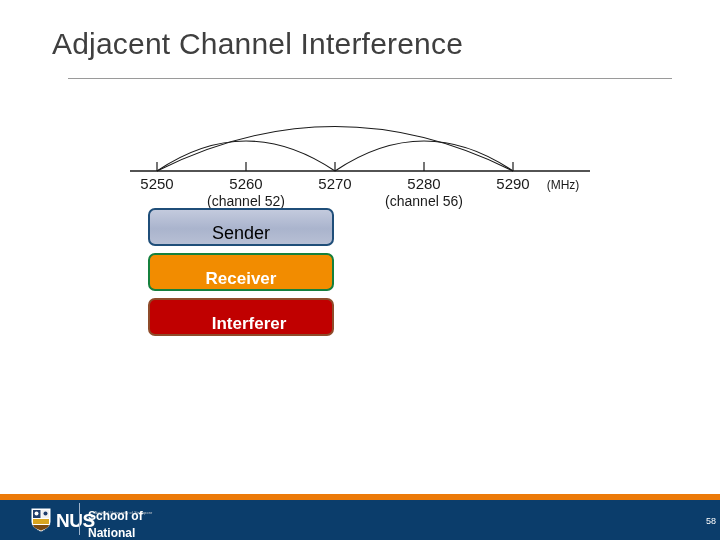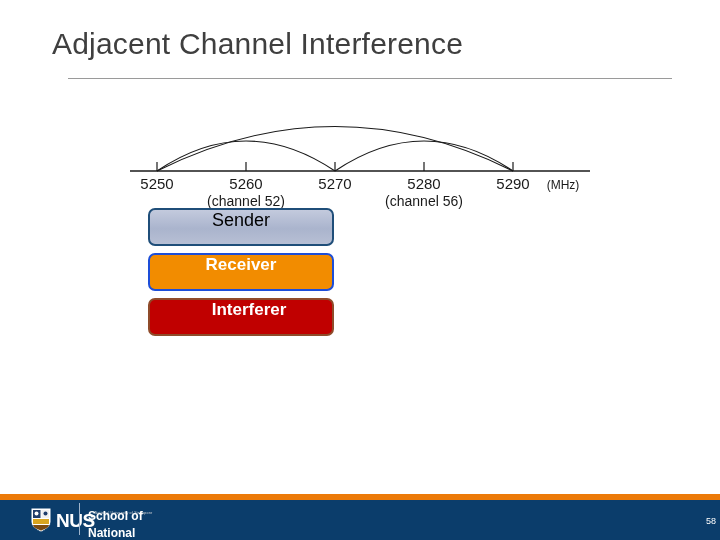--- a/index.html
+++ b/index.html
@@ -55,36 +55,36 @@
     top: 208px;
     width: 186px;
   }
   .legend-box {
     position: relative;
     width: 186px;
     height: 38px;
     border-radius: 7px;
     box-sizing: border-box;
     display: flex;
-    align-items: flex-start;
+    align-items: flex-end;
     justify-content: center;
     font-size: 17px;
     font-weight: 700;
     margin-bottom: 7px;
   }
   .legend-box.sender {
     background: linear-gradient(180deg, #c3cadd 0%, #aab4cd 55%, #b7bfd4 100%);
     border: 2px solid #1f4e79;
     color: #000000;
     font-weight: 400;
     font-size: 18px;
   }
   .legend-box.receiver {
     background: #f28c00;
-    border: 2px solid #1d4ed8;
+    border: 2px solid #15803d;
     color: #ffffff;
   }
   .legend-box.interferer {
     background: #c00000;
     border: 2px solid #8f4b2a;
     color: #ffffff;
     padding-left: 16px;
   }
 
   

